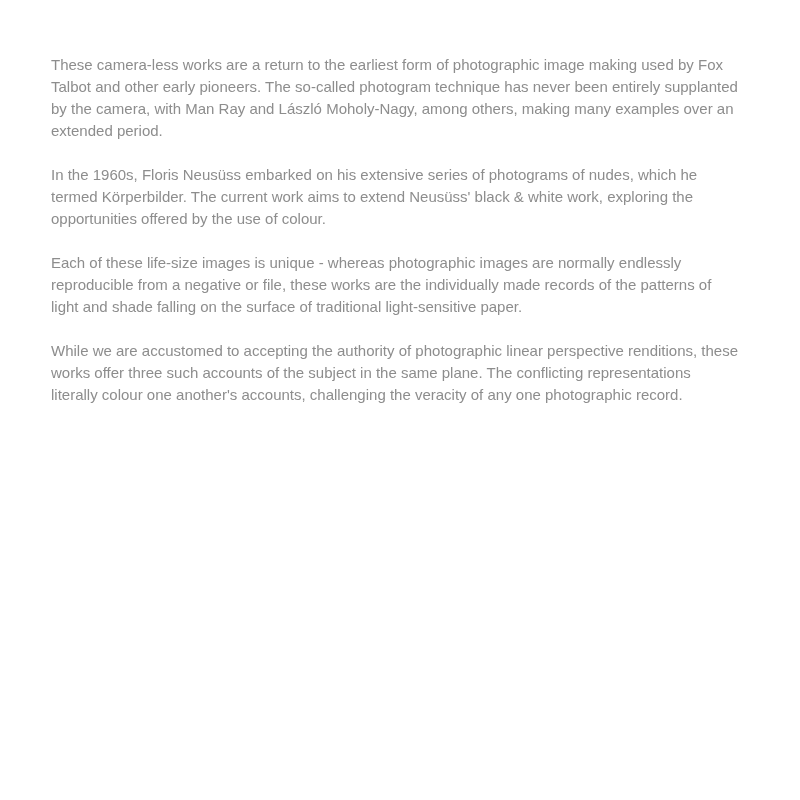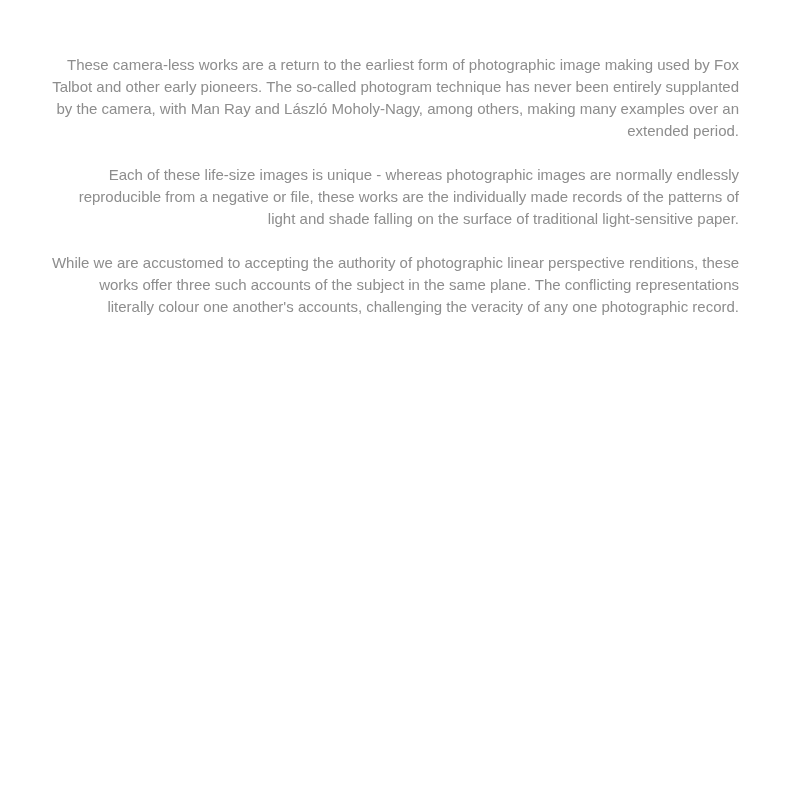--- a/index.html
+++ b/index.html
@@ -30,26 +30,26 @@
   }
   .body-copy {
     width: 688px;
   }
   .body-copy p {
     margin: 0 0 22px 0;
     font-size: 15px;
     line-height: 22px;
     font-weight: 400;
     color: #8d8d8d;
-    text-align: right;
   }
 </style>
 </head>
 <body>
 
 <div class="page">
 
   <div class="body-copy">
     <p>These camera-less works are a return to the earliest form of photographic image making used by Fox Talbot and other early pioneers. The so-called photogram technique has never been entirely supplanted by the camera, with Man Ray and László Moholy-Nagy, among others, making many examples over an extended period.</p>
+    <p>In the 1960s, Floris Neusüss embarked on his extensive series of photograms of nudes, which he termed Körperbilder. The current work aims to extend Neusüss' black &amp; white work, exploring the opportunities offered by the use of colour.</p>
     <p>Each of these life-size images is unique - whereas photographic images are normally endlessly reproducible from a negative or file, these works are the individually made records of the patterns of light and shade falling on the surface of traditional light-sensitive paper.</p>
     <p>While we are accustomed to accepting the authority of photographic linear perspective renditions, these works offer three such accounts of the subject in the same plane. The conflicting represen­tations literally colour one another's accounts, challenging the veracity of any one photographic record.</p>
   </div>
 </div>
 
 </body></html>

